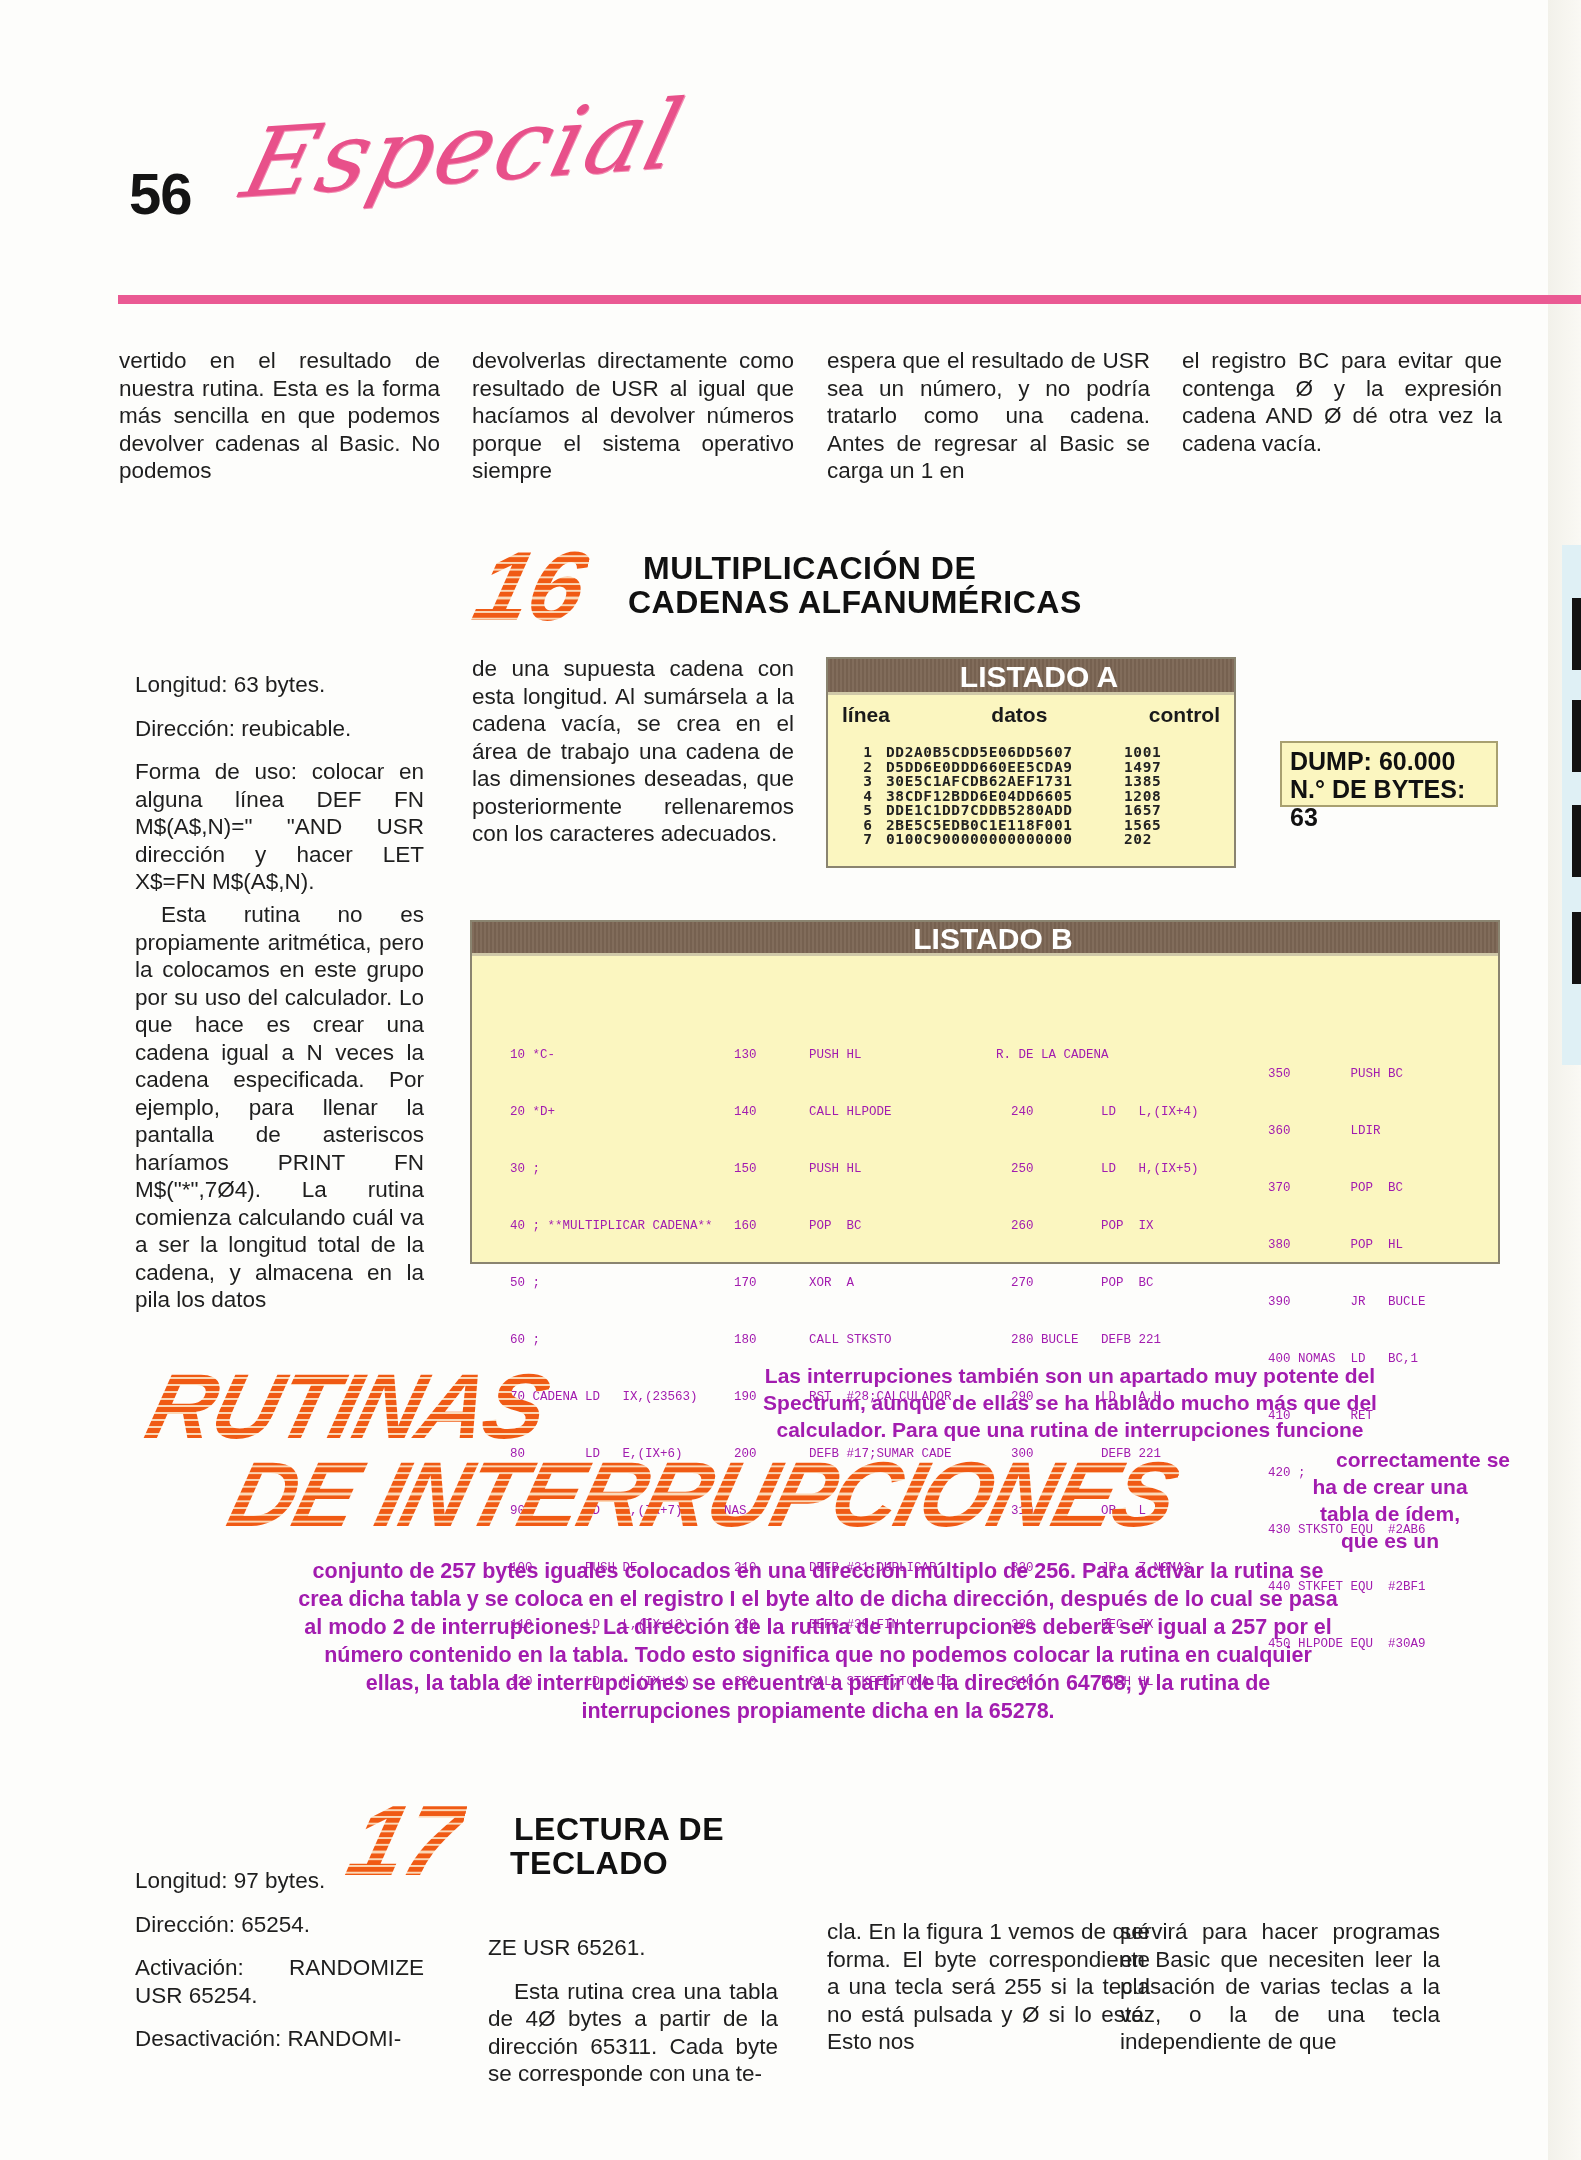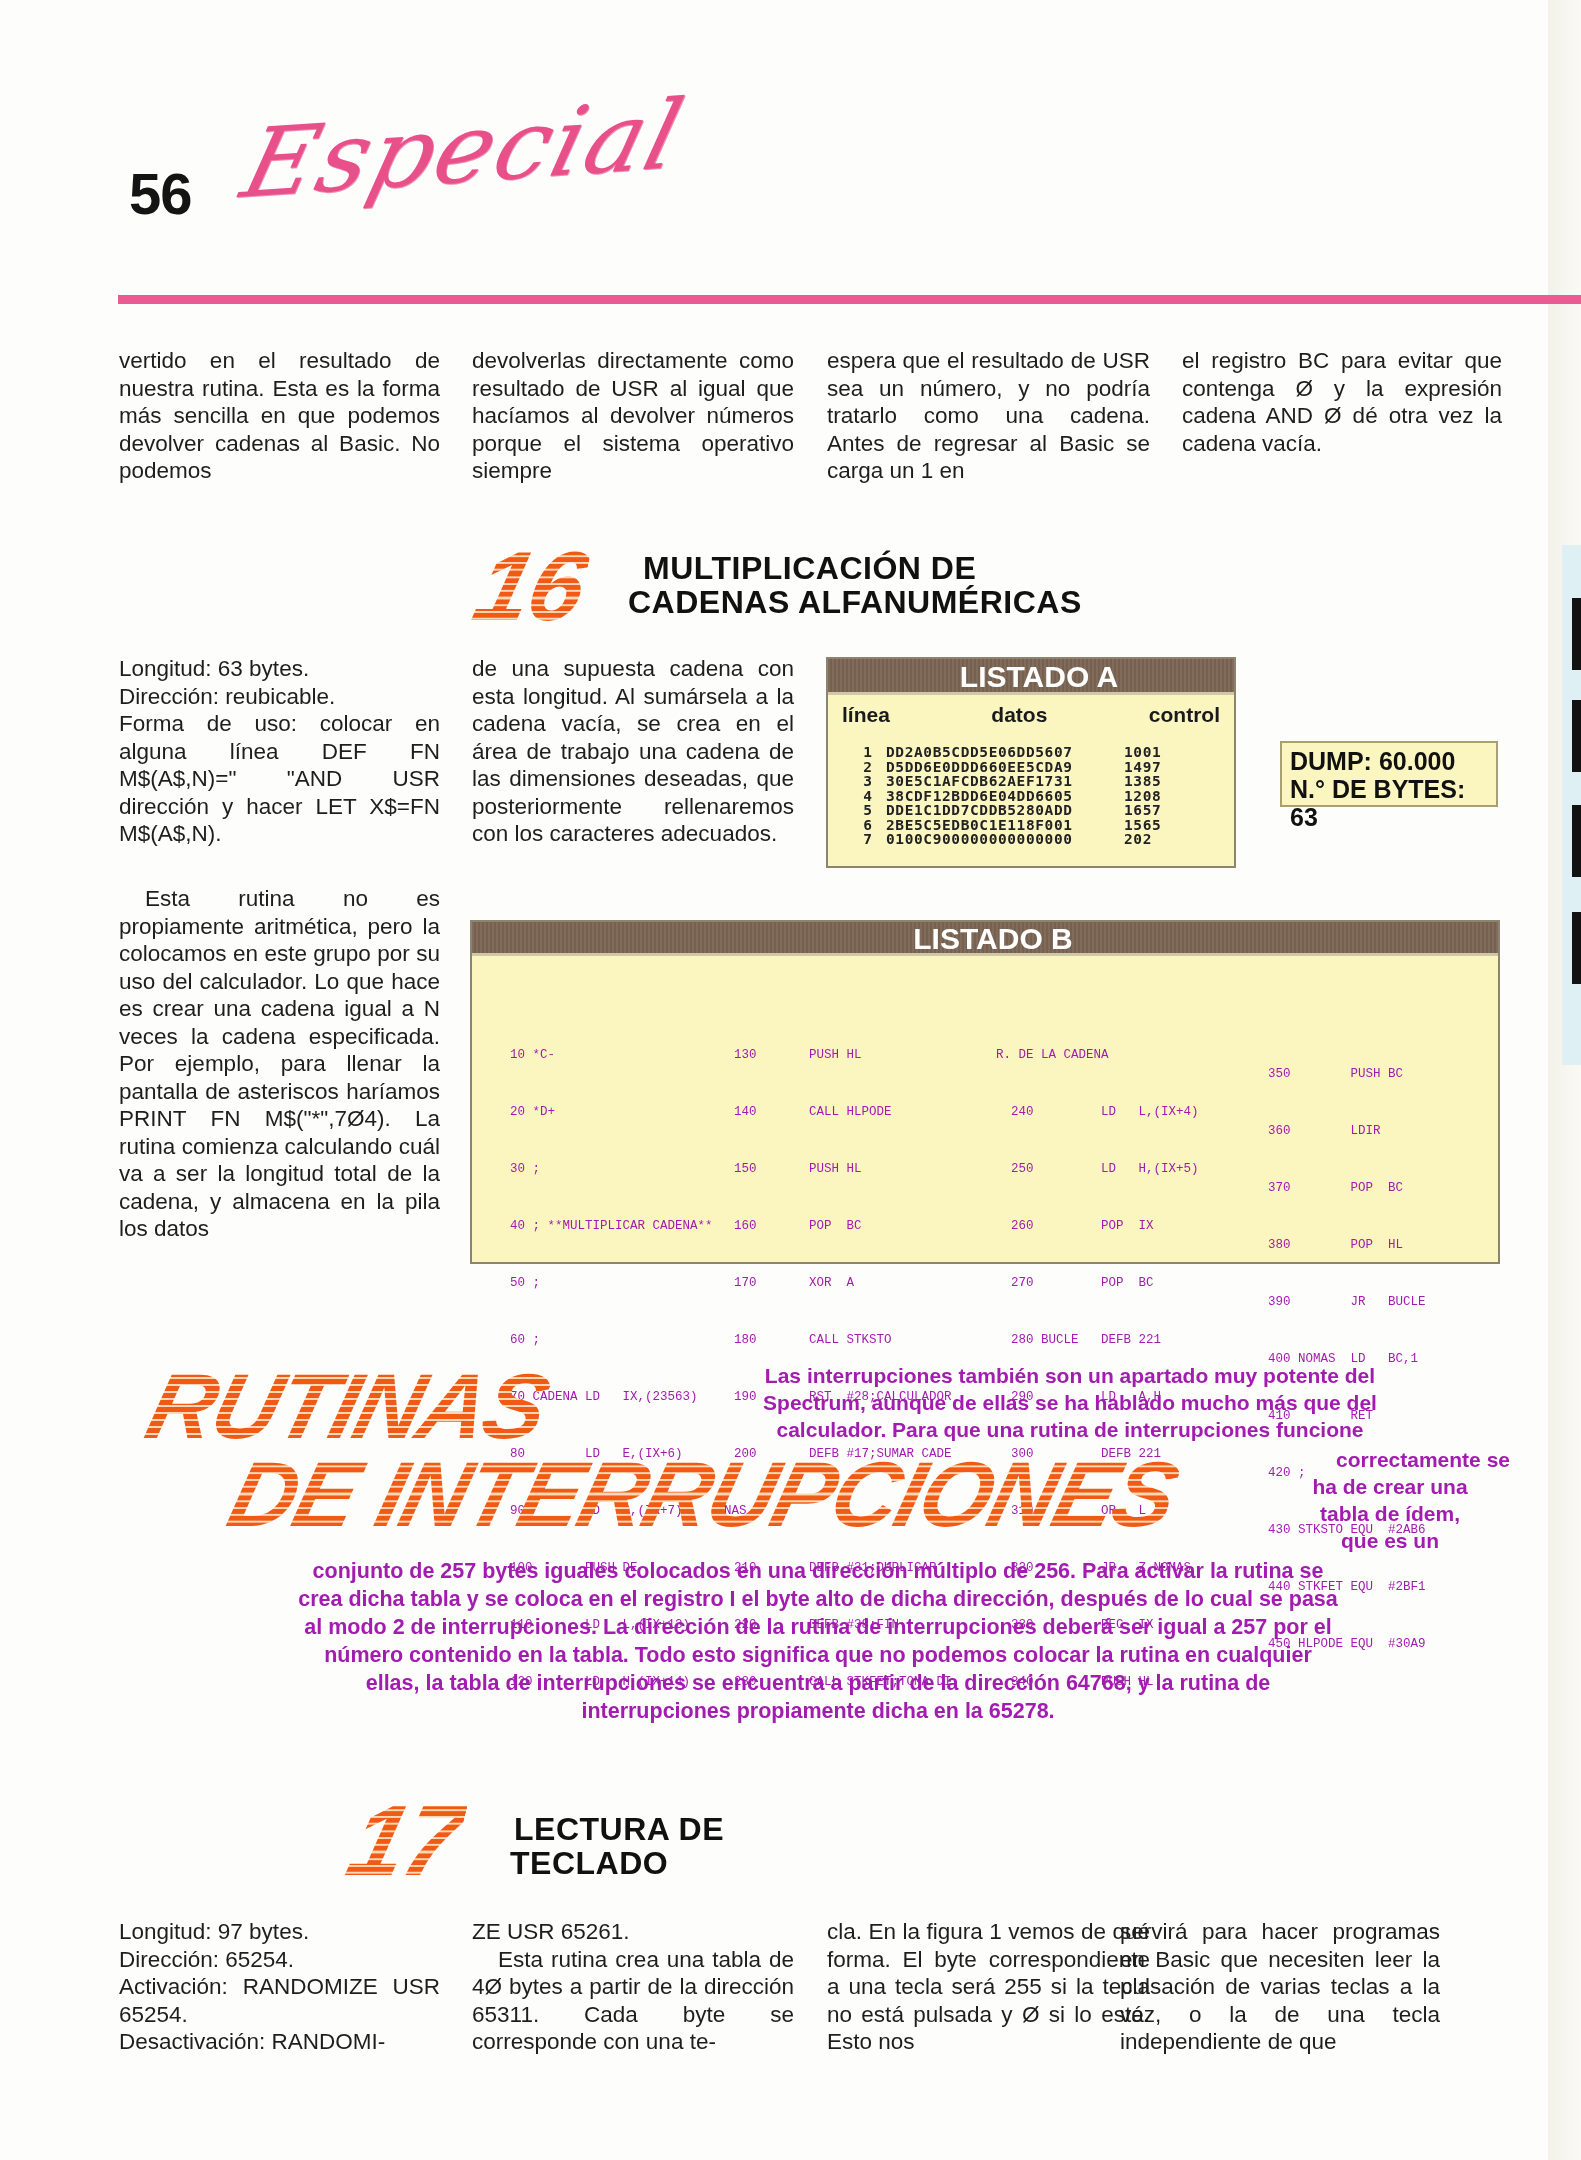--- a/index.html
+++ b/index.html
@@ -8,21 +8,21 @@
 
   .abs { position: absolute; }
 
   
   .page-num { left: 118px; top: 160px; font-size: 58px; font-weight: bold; color: #141414; font-family: "Liberation Sans", sans-serif; letter-spacing: -1px; margin-left: 11px; }
   .section-title { left: 232px; top: 108px; font-size: 96px; color: #e8508a; font-family: "DejaVu Serif", serif; font-style: italic; transform: skewX(-18deg) rotate(-4deg); transform-origin: left bottom; letter-spacing: 2px; text-shadow: 1px 1px 0 #f28ab0; }
   .header-rule { left: 118px; top: 295px; width: 1463px; height: 9px; background: #ea5a93; }
 
   
   .col { font-size: 22.5px; line-height: 27.5px; text-align: justify; color: #1e1e1e; }
-  .col p { margin: 0; }
+  .col p { margin: 16px; }
   .col .indent { text-indent: 26px; }
 
   
   .striped {
     font-family: "Liberation Sans", sans-serif; font-weight: bold; font-style: italic;
     color: transparent;
     background: repeating-linear-gradient(180deg, #f05a14 0px, #f05a14 5px, #fbd9b8 5px, #fbd9b8 7px);
     -webkit-background-clip: text; background-clip: text;
     transform: skewX(-14deg);
     letter-spacing: -2px;
@@ -223,21 +223,21 @@
   <div>ellas, la tabla de interrupciones se encuentra a partir de la dirección 64768, y la rutina de</div>
   <div>interrupciones propiamente dicha en la 65278.</div>
 </div>
 
 <div class="abs striped num17">17</div>
 <div class="abs routine-title" style="left:510px;top:1812px">
   <div style="padding-left:4px">LECTURA DE</div>
   <div>TECLADO</div>
 </div>
 
-<div class="abs col" style="left:119px;top:1918px;width:321px">
+<div class="abs col" style="left:119px;top:1851px;width:321px">
   <p style="text-align:left">Longitud: 97 bytes.</p>
   <p style="text-align:left">Dirección: 65254.</p>
   <p>Activación: RANDOMIZE USR 65254.</p>
   <p style="text-align:left">Desactivación: RANDOMI-</p>
 </div>
 <div class="abs col" style="left:472px;top:1918px;width:322px">
   <p style="text-align:left">ZE USR 65261.</p>
   <p class="indent">Esta rutina crea una tabla de 4Ø bytes a partir de la dirección 65311. Cada byte se corresponde con una te-</p>
 </div>
 <div class="abs col" style="left:827px;top:1918px;width:323px">cla. En la figura 1 vemos de qué forma. El byte correspondiente a una tecla será 255 si la tecla no está pulsada y Ø si lo está. Esto nos</div>

